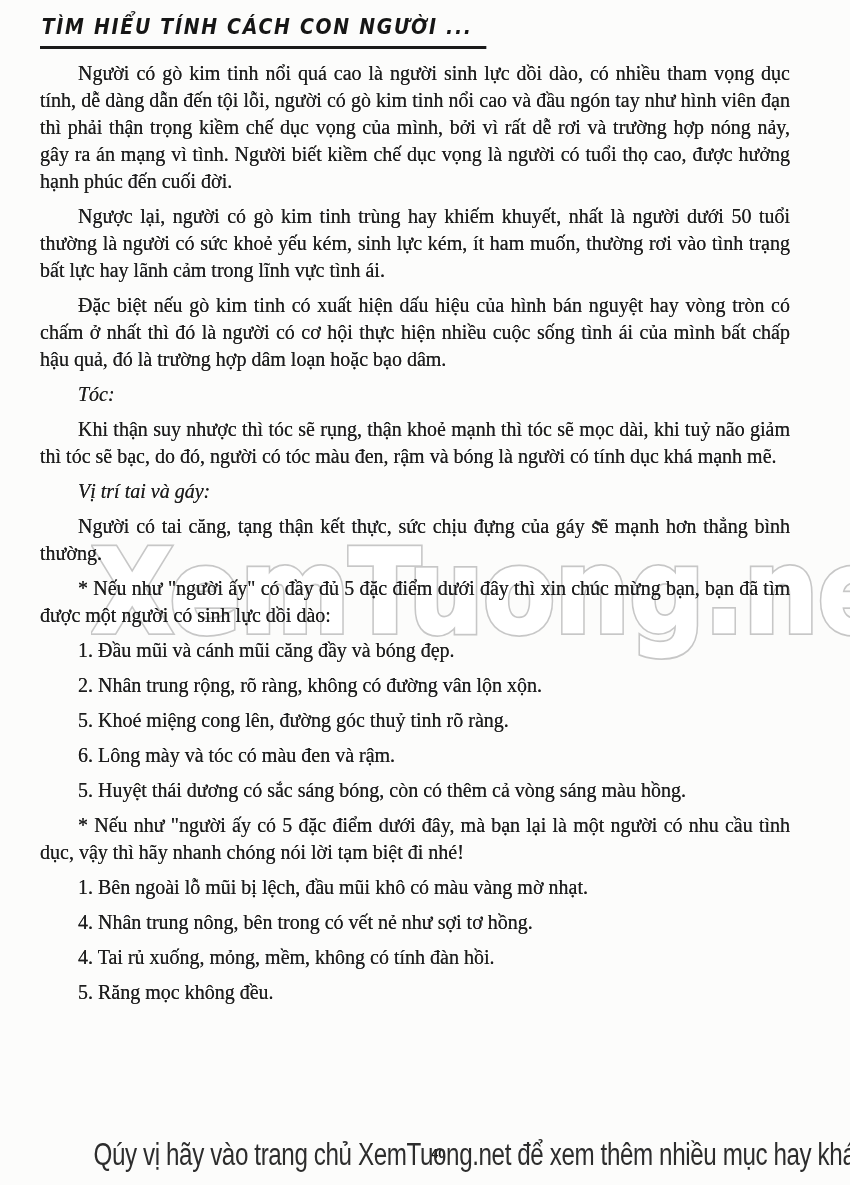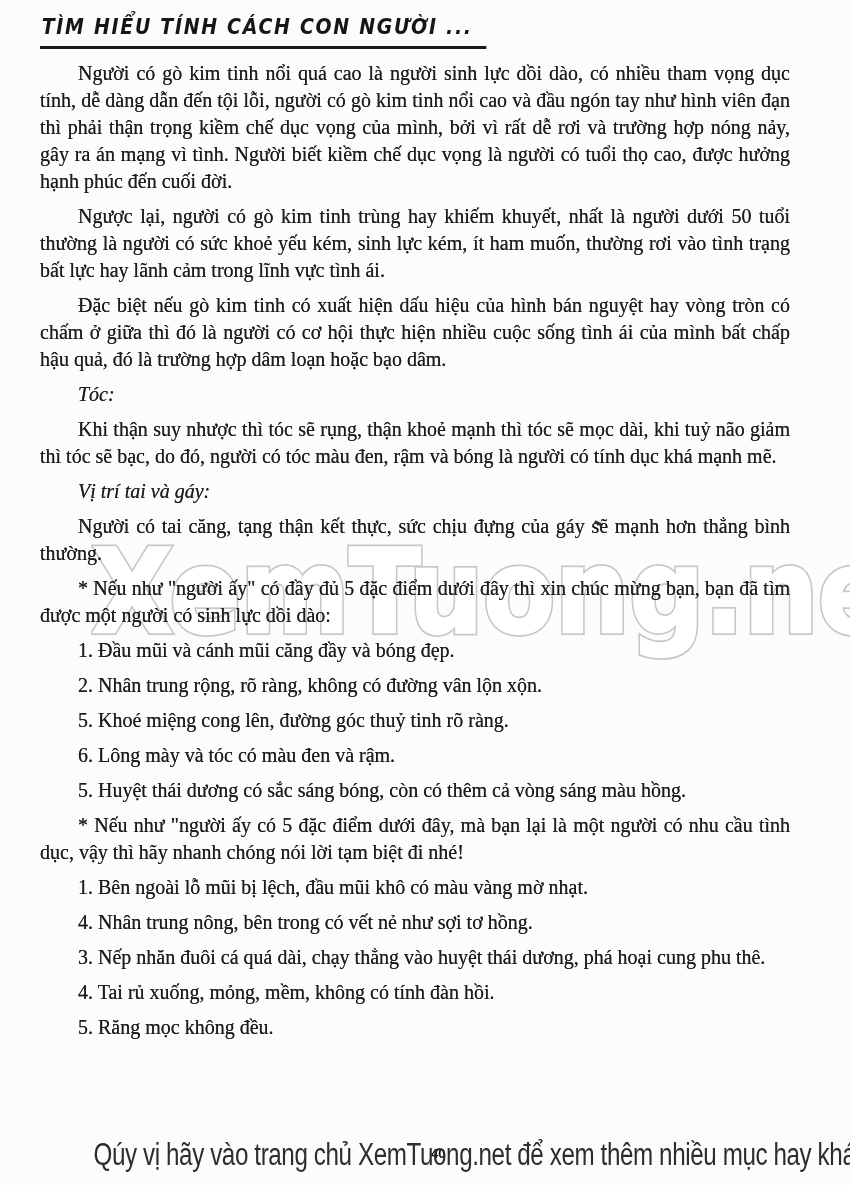--- a/index.html
+++ b/index.html
@@ -62,35 +62,34 @@
   <div class="watermark">
     <span class="wm back">XemTuong.net</span>
     <span class="wm front">XemTuong.net</span>
   </div>
 
   <h1 class="title">TÌM HIỂU TÍNH CÁCH CON NGƯỜI ...</h1>
 
   <main class="content">
     <p class="para">Người có gò kim tinh nổi quá cao là người sinh lực dồi dào, có nhiều tham vọng dục tính, dễ dàng dẫn đến tội lỗi, người có gò kim tinh nổi cao và đầu ngón tay như hình viên đạn thì phải thận trọng kiềm chế dục vọng của mình, bởi vì rất dễ rơi và trường hợp nóng nảy, gây ra án mạng vì tình. Người biết kiềm chế dục vọng là người có tuổi thọ cao, được hưởng hạnh phúc đến cuối đời.</p>
     <p class="para">Ngược lại, người có gò kim tinh trùng hay khiếm khuyết, nhất là người dưới 50 tuổi thường là người có sức khoẻ yếu kém, sinh lực kém, ít ham muốn, thường rơi vào tình trạng bất lực hay lãnh cảm trong lĩnh vực tình ái.</p>
-    <p class="para">Đặc biệt nếu gò kim tinh có xuất hiện dấu hiệu của hình bán nguyệt hay vòng tròn có chấm ở giữa thì đó là người có cơ hội thực hiện nhiều cuộc sống tình ái của mình bất chấp hậu quả, đó là trường hợp dâm loạn hoặc bạo dâm.</p>
+    <p class="para">Đặc biệt nếu gò kim tinh có xuất hiện dấu hiệu của hình bán nguyệt hay vòng tròn có chấm ở nhất thì đó là người có cơ hội thực hiện nhiều cuộc sống tình ái của mình bất chấp hậu quả, đó là trường hợp dâm loạn hoặc bạo dâm.</p>
     <p class="heading">Tóc:</p>
     <p class="para">Khi thận suy nhược thì tóc sẽ rụng, thận khoẻ mạnh thì tóc sẽ mọc dài, khi tuỷ não giảm thì tóc sẽ bạc, do đó, người có tóc màu đen, rậm và bóng là người có tính dục khá mạnh mẽ.</p>
     <p class="heading">Vị trí tai và gáy:</p>
     <p class="para">Người có tai căng, tạng thận kết thực, sức chịu đựng của gáy sẽ mạnh hơn thẳng bình thường.</p>
     <p class="para">* Nếu như "người ấy" có đầy đủ 5 đặc điểm dưới đây thì xin chúc mừng bạn, bạn đã tìm được một người có sinh lực dồi dào:</p>
     <p class="para">1. Đầu mũi và cánh mũi căng đầy và bóng đẹp.</p>
     <p class="para">2. Nhân trung rộng, rõ ràng, không có đường vân lộn xộn.</p>
     <p class="para">5. Khoé miệng cong lên, đường góc thuỷ tinh rõ ràng.</p>
     <p class="para">6. Lông mày và tóc có màu đen và rậm.</p>
     <p class="para">5. Huyệt thái dương có sắc sáng bóng, còn có thêm cả vòng sáng màu hồng.</p>
     <p class="para">* Nếu như "người ấy có 5 đặc điểm dưới đây, mà bạn lại là một người có nhu cầu tình dục, vậy thì hãy nhanh chóng nói lời tạm biệt đi nhé!</p>
     <p class="para">1. Bên ngoài lỗ mũi bị lệch, đầu mũi khô có màu vàng mờ nhạt.</p>
     <p class="para">4. Nhân trung nông, bên trong có vết nẻ như sợi tơ hồng.</p>
-    <p class="para">3. Nếp nhăn đuôi cá quá dài, chạy thẳng vào huyệt thái dương, phá hoại cung phu thê.</p>
     <p class="para">4. Tai rủ xuống, mỏng, mềm, không có tính đàn hồi.</p>
     <p class="para">5. Răng mọc không đều.</p>
   </main>
 
   <span class="speck"></span>
 
   <div class="pageno">40</div>
 
   <div class="footer">Qúy vị hãy vào trang chủ XemTuong.net để xem thêm nhiều mục hay khác</div>
 

